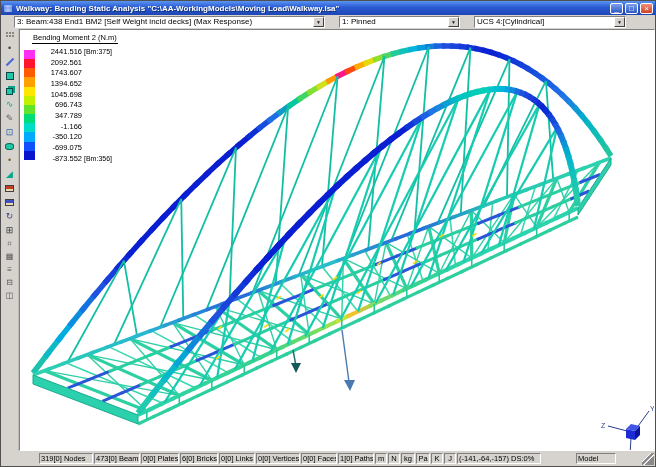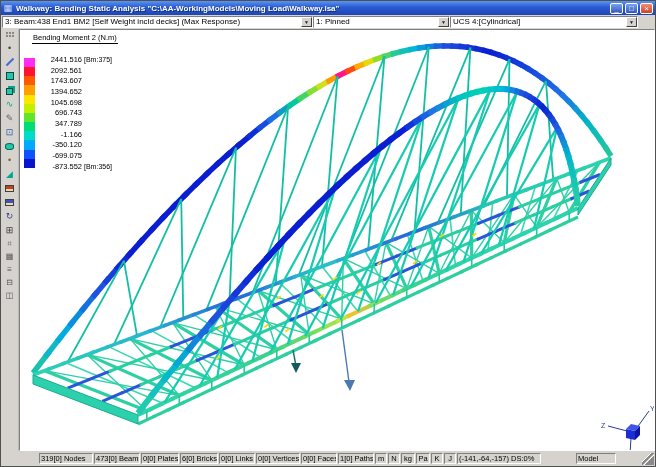--- a/index.html
+++ b/index.html
@@ -12,21 +12,21 @@
   .app-icon{width:10px;height:10px;margin-right:3px;display:flex;align-items:center;justify-content:center;
     color:#cfe0ff;font-size:9px;line-height:10px;}
   .title-text{flex:1;color:#fff;font-size:8px;font-weight:bold;white-space:nowrap;overflow:hidden;
     text-shadow:1px 1px 0 #10306e;}
   .tb-btn{width:13px;height:11px;margin-left:2px;border-radius:2px;border:1px solid #fff;
     display:flex;align-items:center;justify-content:center;color:#fff;font-size:8px;line-height:9px;
     background:linear-gradient(180deg,#7aa0ee,#3058c0);box-sizing:border-box;}
   .tb-btn.close{background:linear-gradient(180deg,#f09078,#cc4228);}
   
   .toolbar{position:absolute;top:14px;left:0;right:16px;height:14px;background:#d6d3ce;
-    display:flex;gap:0;padding:1px 1px;box-sizing:border-box;}
+    display:flex;gap:14px;padding:1px 13px;box-sizing:border-box;}
   .combo{display:flex;height:12px;background:#fff;border:1px solid;border-color:#808080 #fff #fff #808080;
     box-sizing:border-box;}
   .combo-text{flex:1;font-size:8px;line-height:10px;padding:0 2px;white-space:nowrap;overflow:hidden;color:#000;}
   .combo-btn{width:11px;background:#d6d3ce;border:1px solid;border-color:#fff #404040 #404040 #fff;
     font-size:5px;line-height:8px;text-align:center;color:#202020;box-sizing:border-box;}
   
   .main{position:absolute;top:28px;left:0;right:0;bottom:15px;display:flex;}
   .toolrail{width:18px;background:#d6d3ce;padding-top:1px;box-sizing:border-box;
     border-right:1px solid #bdbab4;}
   .rail-icon{width:16px;height:14px;margin:0 auto;display:flex;align-items:center;justify-content:center;
@@ -42,21 +42,21 @@
     box-shadow:2px -2px 0 #0aa088;box-sizing:border-box;margin-top:2px;}
   .shape.cyl{width:9px;height:7px;background:#20c8a8;border:1px solid #086858;border-radius:50%/40%;box-sizing:border-box;}
   .shape.book{width:9px;height:7px;border:1px solid #404040;box-sizing:border-box;}
   .viewport{flex:1;position:relative;background:#fff;border:1px solid;
     border-color:#808080 #fff #fff #808080;overflow:hidden;}
   .viewport svg{position:absolute;top:0;left:0;}
   
   .legend{position:absolute;left:4px;top:3px;z-index:5;}
   .legend-title{font-size:7.5px;color:#000;border-bottom:1px solid #000;width:max-content;
     padding:0 1px 1px 1px;margin-left:8px;}
-  .legend-body{display:flex;margin-top:10px;}
+  .legend-body{display:flex;margin-top:2px;}
   .legend-bar{width:11px;margin-top:4px;}
   .band{width:11px;}
   .legend-rows{margin-left:5px;}
   .lg-row{height:10.7px;display:flex;align-items:center;font-size:7.5px;color:#000;}
   .lg-num{width:42px;text-align:right;}
   .lg-suf{margin-left:2px;font-size:7px;}
   
   .statusbar{position:absolute;bottom:0;left:0;right:0;height:15px;background:#d6d3ce;
     display:flex;align-items:center;gap:1px;padding:1px 2px;box-sizing:border-box;}
   .seg{height:11px;border:1px solid;border-color:#808080 #fff #fff #808080;
@@ -78,21 +78,21 @@
     <div class="tb-btn">_</div>
     <div class="tb-btn">□</div>
     <div class="tb-btn close">×</div>
   </div>
 
   <div class="toolbar">
     <div class="combo" style="width:311px;">
       <div class="combo-text">3: Beam:438 End1 BM2 [Self Weight incld decks] (Max Response)</div>
       <div class="combo-btn">▼</div>
     </div>
-    <div class="combo" style="width:137px;align-items:flex-end;">
+    <div class="combo" style="width:121px;align-items:flex-end;">
       <div class="combo-text">1: Pinned</div>
       <div class="combo-btn">▼</div>
     </div>
     <div class="combo" style="flex:1;">
       <div class="combo-text">UCS 4:[Cylindrical]</div>
       <div class="combo-btn">▼</div>
     </div>
   </div>
 
   <div class="main">

